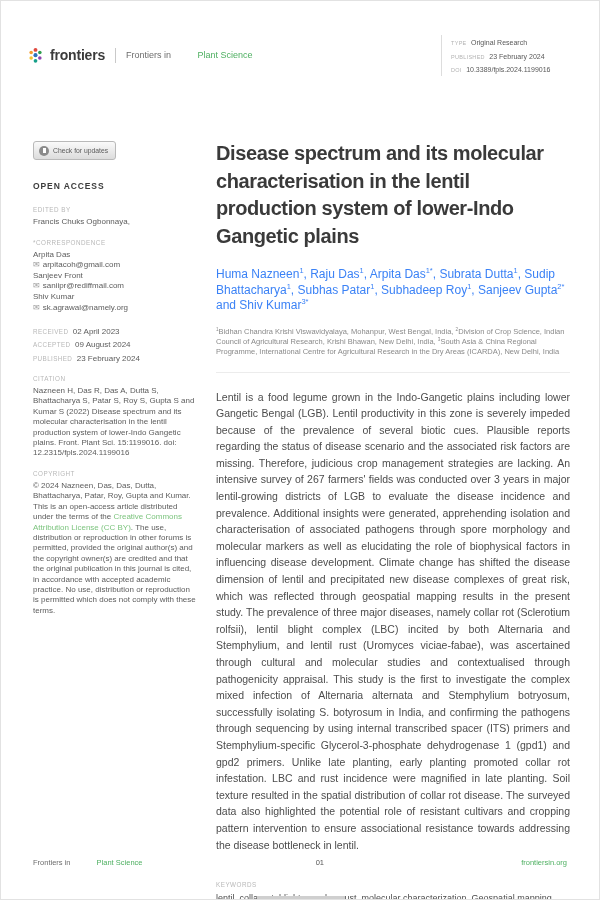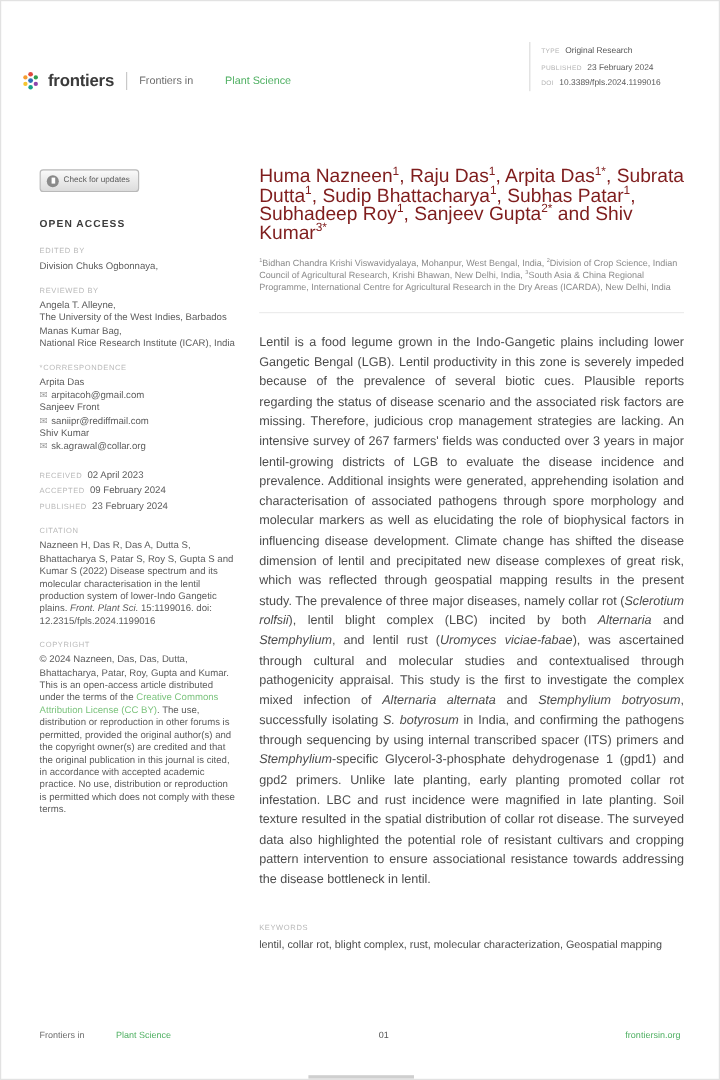--- a/index.html
+++ b/index.html
@@ -1,21 +1,21 @@
 <!DOCTYPE html>
 <html><head>
 <meta charset="utf-8">
 <style>
   html,body{margin:0;padding:0;background:#fff;}
   .page{position:relative;width:600px;height:900px;background:#fff;border:1px solid #e2e2e2;
         box-sizing:border-box;font-family:"Liberation Sans",sans-serif;overflow:hidden;}
 
   
-  .header{position:absolute;top:34px;left:16px;right:30px;display:flex;
-          justify-content:space-between;align-items:flex-end;}
+  .header{position:absolute;top:34px;left:26px;right:30px;display:flex;
+          justify-content:space-between;align-items:center;}
   .brand{display:flex;align-items:center;gap:6px;}
   .brand-name{font-size:14px;font-weight:bold;color:#3b3b3b;letter-spacing:-0.2px;}
   .brand-sep{width:1px;height:15px;background:#c9c9c9;margin:0 4px;}
   .journal-ref{font-size:9px;color:#6d6d6d;}
   .green{color:#4fb062;padding-left:24px;}
   .meta{border-left:1px solid #ddd;padding-left:9px;width:118px;}
   .meta-row{line-height:9.5px;white-space:nowrap;}
   .meta-label{font-size:5.5px;color:#b3b3b3;letter-spacing:.3px;}
   .meta-value{font-size:7px;color:#585858;}
 
@@ -35,28 +35,28 @@
   .email-icon{font-size:8px;color:#9a9a9a;}
   .date-row{line-height:10.3px;white-space:nowrap;}
   .date-label{font-size:6.3px;color:#b8b8b8;letter-spacing:.4px;}
   .date-value{font-size:8px;color:#5c5c5c;}
   .side-par{font-size:8px;color:#5c5c5c;line-height:10.4px;margin:0;}
 
   
   .content{position:absolute;left:215px;top:139px;width:354px;}
   .title{font-size:20px;line-height:27.5px;font-weight:bold;letter-spacing:-0.4px;
          color:#3a3a3a;margin:0 0 17px 0;}
-  .authors{font-size:16px;line-height:15.5px;color:#7f1d1d;margin:0 0 13px 0;}
+  .authors{font-size:12px;line-height:15.5px;color:#3b82f6;margin:0 0 13px 0;}
   .affiliations{font-size:7.5px;line-height:10px;color:#8a8a8a;margin:0 0 15px 0;}
   .rule{border-top:1px solid #ececec;margin:0 0 16px 0;}
   .abstract{font-size:10.5px;line-height:16.6px;color:#4c4c4c;text-align:justify;margin:0 0 28px 0;}
   .kw-label{font-size:6.3px;color:#b8b8b8;letter-spacing:.5px;margin-bottom:4px;}
   .kw-text{font-size:9px;color:#4c4c4c;line-height:12px;}
 
-  .seg-i{font-style:italic;}
+  .seg-i{}
   .seg-sup{font-size:.62em;vertical-align:super;line-height:0;}
   .seg-link{color:#7cc47e;cursor:pointer;}
 
   
   .footer{position:absolute;left:32px;right:32px;bottom:32px;display:flex;
           justify-content:space-between;align-items:center;font-size:7.5px;color:#6d6d6d;}
   .page-num{color:#555;}
   .edge-mark{position:absolute;bottom:0;left:256px;width:88px;height:3px;background:#cfcfcf;}
 </style>
 </head>
@@ -100,77 +100,71 @@
   <div class="sidebar">
     <div class="crossmark">
       <span class="crossmark-circle"></span>
       <span class="crossmark-label">Check for updates</span>
     </div>
 
     <div class="open-access">OPEN ACCESS</div>
 
     <div class="side-section">
       <div class="side-label">EDITED BY</div>
-      <div class="side-line">Division Chuks Ogbonnaya,</div>
+      <div class="side-line">Francis Chuks Ogbonnaya,</div>
     </div>
 
-    <div class="side-section">
-      <div class="side-label">REVIEWED BY</div>
-      <div class="side-line">Angela T. Alleyne,</div>
-      <div class="side-line">The University of the West Indies, Barbados</div>
-      <div class="side-line">Manas Kumar Bag,</div>
-      <div class="side-line">National Rice Research Institute (ICAR), India</div>
-    </div>
 
     <div class="side-section">
       <div class="side-label">*CORRESPONDENCE</div>
       <div class="side-line">Arpita Das</div>
       <div class="email-row">
         <span class="email-icon">✉</span>
         <span>arpitacoh@gmail.com</span>
       </div>
       <div class="side-line">Sanjeev Front</div>
       <div class="email-row">
         <span class="email-icon">✉</span>
         <span>saniipr@rediffmail.com</span>
       </div>
       <div class="side-line">Shiv Kumar</div>
       <div class="email-row">
         <span class="email-icon">✉</span>
-        <span>sk.agrawal@collar.org</span>
+        <span>sk.agrawal@namely.org</span>
       </div>
     </div>
 
     <div class="side-section">
       <div class="date-row">
         <span class="date-label">RECEIVED</span>
         <span class="date-value">02 April 2023</span>
       </div>
       <div class="date-row">
         <span class="date-label">ACCEPTED</span>
-        <span class="date-value">09 February 2024</span>
+        <span class="date-value">09 August 2024</span>
       </div>
       <div class="date-row">
         <span class="date-label">PUBLISHED</span>
         <span class="date-value">23 February 2024</span>
       </div>
     </div>
 
     <div class="side-section">
       <div class="side-label">CITATION</div>
       <p class="side-par"><span>Nazneen H, Das R, Das A, Dutta S, Bhattacharya S, Patar S, Roy S, Gupta S and Kumar S (2022) Disease spectrum and its molecular characterisation in the lentil production system of lower-Indo Gangetic plains. </span><span class="seg-i">Front. Plant Sci.</span><span> 15:1199016. doi: 12.2315/fpls.2024.1199016</span></p>
     </div>
 
     <div class="side-section">
       <div class="side-label">COPYRIGHT</div>
       <p class="side-par"><span>© 2024 Nazneen, Das, Das, Dutta, Bhattacharya, Patar, Roy, Gupta and Kumar. This is an open-access article distributed under the terms of the </span><span class="seg-link">Creative Commons Attribution License (CC BY)</span><span>. The use, distribution or reproduction in other forums is permitted, provided the original author(s) and the copyright owner(s) are credited and that the original publication in this journal is cited, in accordance with accepted academic practice. No use, distribution or reproduction is permitted which does not comply with these terms.</span></p>
     </div>
   </div>
 
   <div class="content">
+    <h1 class="title">Disease spectrum and its molecular characterisation in the lentil production system of lower-Indo Gangetic plains</h1>
     <p class="authors"><span>Huma Nazneen</span><span class="seg-sup">1</span><span>, Raju Das</span><span class="seg-sup">1</span><span>, Arpita Das</span><span class="seg-sup">1*</span><span>, Subrata Dutta</span><span class="seg-sup">1</span><span>, Sudip Bhattacharya</span><span class="seg-sup">1</span><span>, Subhas Patar</span><span class="seg-sup">1</span><span>, Subhadeep Roy</span><span class="seg-sup">1</span><span>, Sanjeev Gupta</span><span class="seg-sup">2*</span><span> and Shiv Kumar</span><span class="seg-sup">3*</span></p>
     <p class="affiliations"><span class="seg-sup">1</span><span>Bidhan Chandra Krishi Viswavidyalaya, Mohanpur, West Bengal, India, </span><span class="seg-sup">2</span><span>Division of Crop Science, Indian Council of Agricultural Research, Krishi Bhawan, New Delhi, India, </span><span class="seg-sup">3</span><span>South Asia &amp; China Regional Programme, International Centre for Agricultural Research in the Dry Areas (ICARDA), New Delhi, India</span></p>
     <div class="rule"></div>
     <p class="abstract"><span>Lentil is a food legume grown in the Indo-Gangetic plains including lower Gangetic Bengal (LGB). Lentil productivity in this zone is severely impeded because of the prevalence of several biotic cues. Plausible reports regarding the status of disease scenario and the associated risk factors are missing. Therefore, judicious crop management strategies are lacking. An intensive survey of 267 farmers' fields was conducted over 3 years in major lentil-growing districts of LGB to evaluate the disease incidence and prevalence. Additional insights were generated, apprehending isolation and characterisation of associated pathogens through spore morphology and molecular markers as well as elucidating the role of biophysical factors in influencing disease development. Climate change has shifted the disease dimension of lentil and precipitated new disease complexes of great risk, which was reflected through geospatial mapping results in the present study. The prevalence of three major diseases, namely collar rot (</span><span class="seg-i">Sclerotium rolfsii</span><span>), lentil blight complex (LBC) incited by both </span><span class="seg-i">Alternaria</span><span> and </span><span class="seg-i">Stemphylium</span><span>, and lentil rust (</span><span class="seg-i">Uromyces viciae-fabae</span><span>), was ascertained through cultural and molecular studies and contextualised through pathogenicity appraisal. This study is the first to investigate the complex mixed infection of </span><span class="seg-i">Alternaria alternata</span><span> and </span><span class="seg-i">Stemphylium botryosum</span><span>, successfully isolating </span><span class="seg-i">S. botyrosum</span><span> in India, and confirming the pathogens through sequencing by using internal transcribed spacer (ITS) primers and </span><span class="seg-i">Stemphylium</span><span>-specific Glycerol-3-phosphate dehydrogenase 1 (gpd1) and gpd2 primers. Unlike late planting, early planting promoted collar rot infestation. LBC and rust incidence were magnified in late planting. Soil texture resulted in the spatial distribution of collar rot disease. The surveyed data also highlighted the potential role of resistant cultivars and cropping pattern intervention to ensure associational resistance towards addressing the disease bottleneck in lentil.</span></p>
     <div>
       <div class="kw-label">KEYWORDS</div>
       <div class="kw-text">lentil, collar rot, blight complex, rust, molecular characterization, Geospatial mapping</div>
     </div>
   </div>
 

